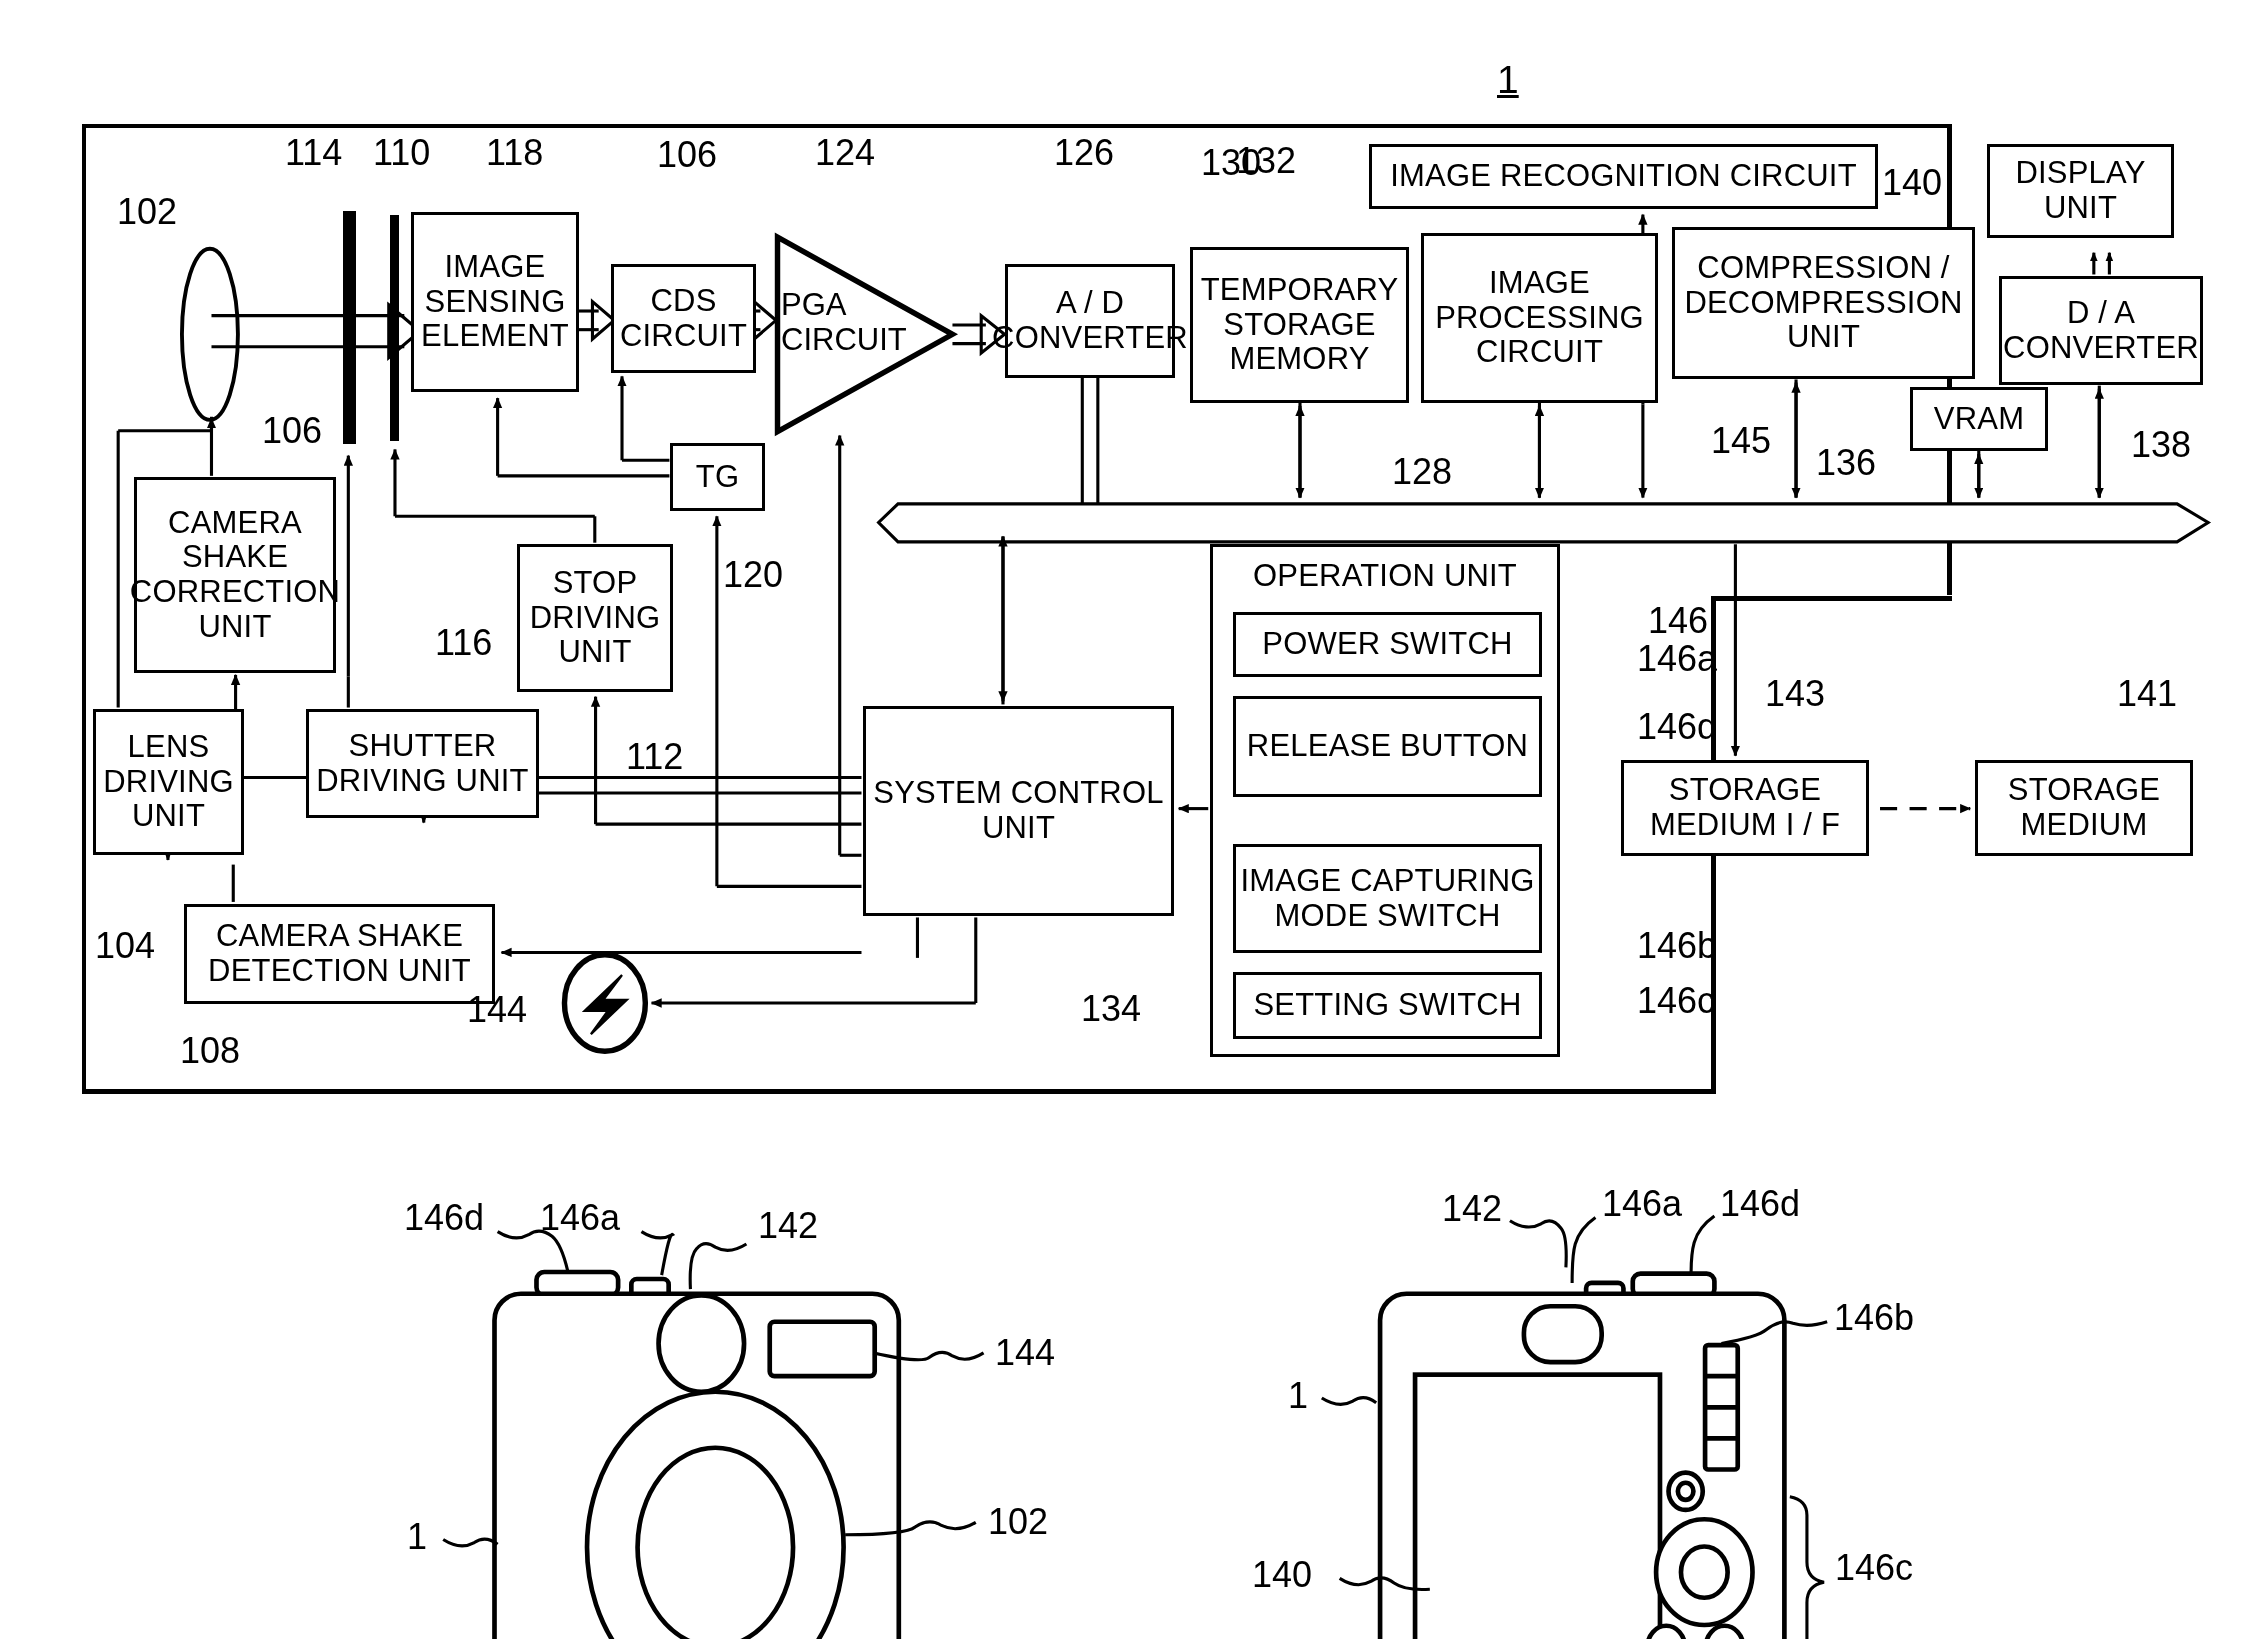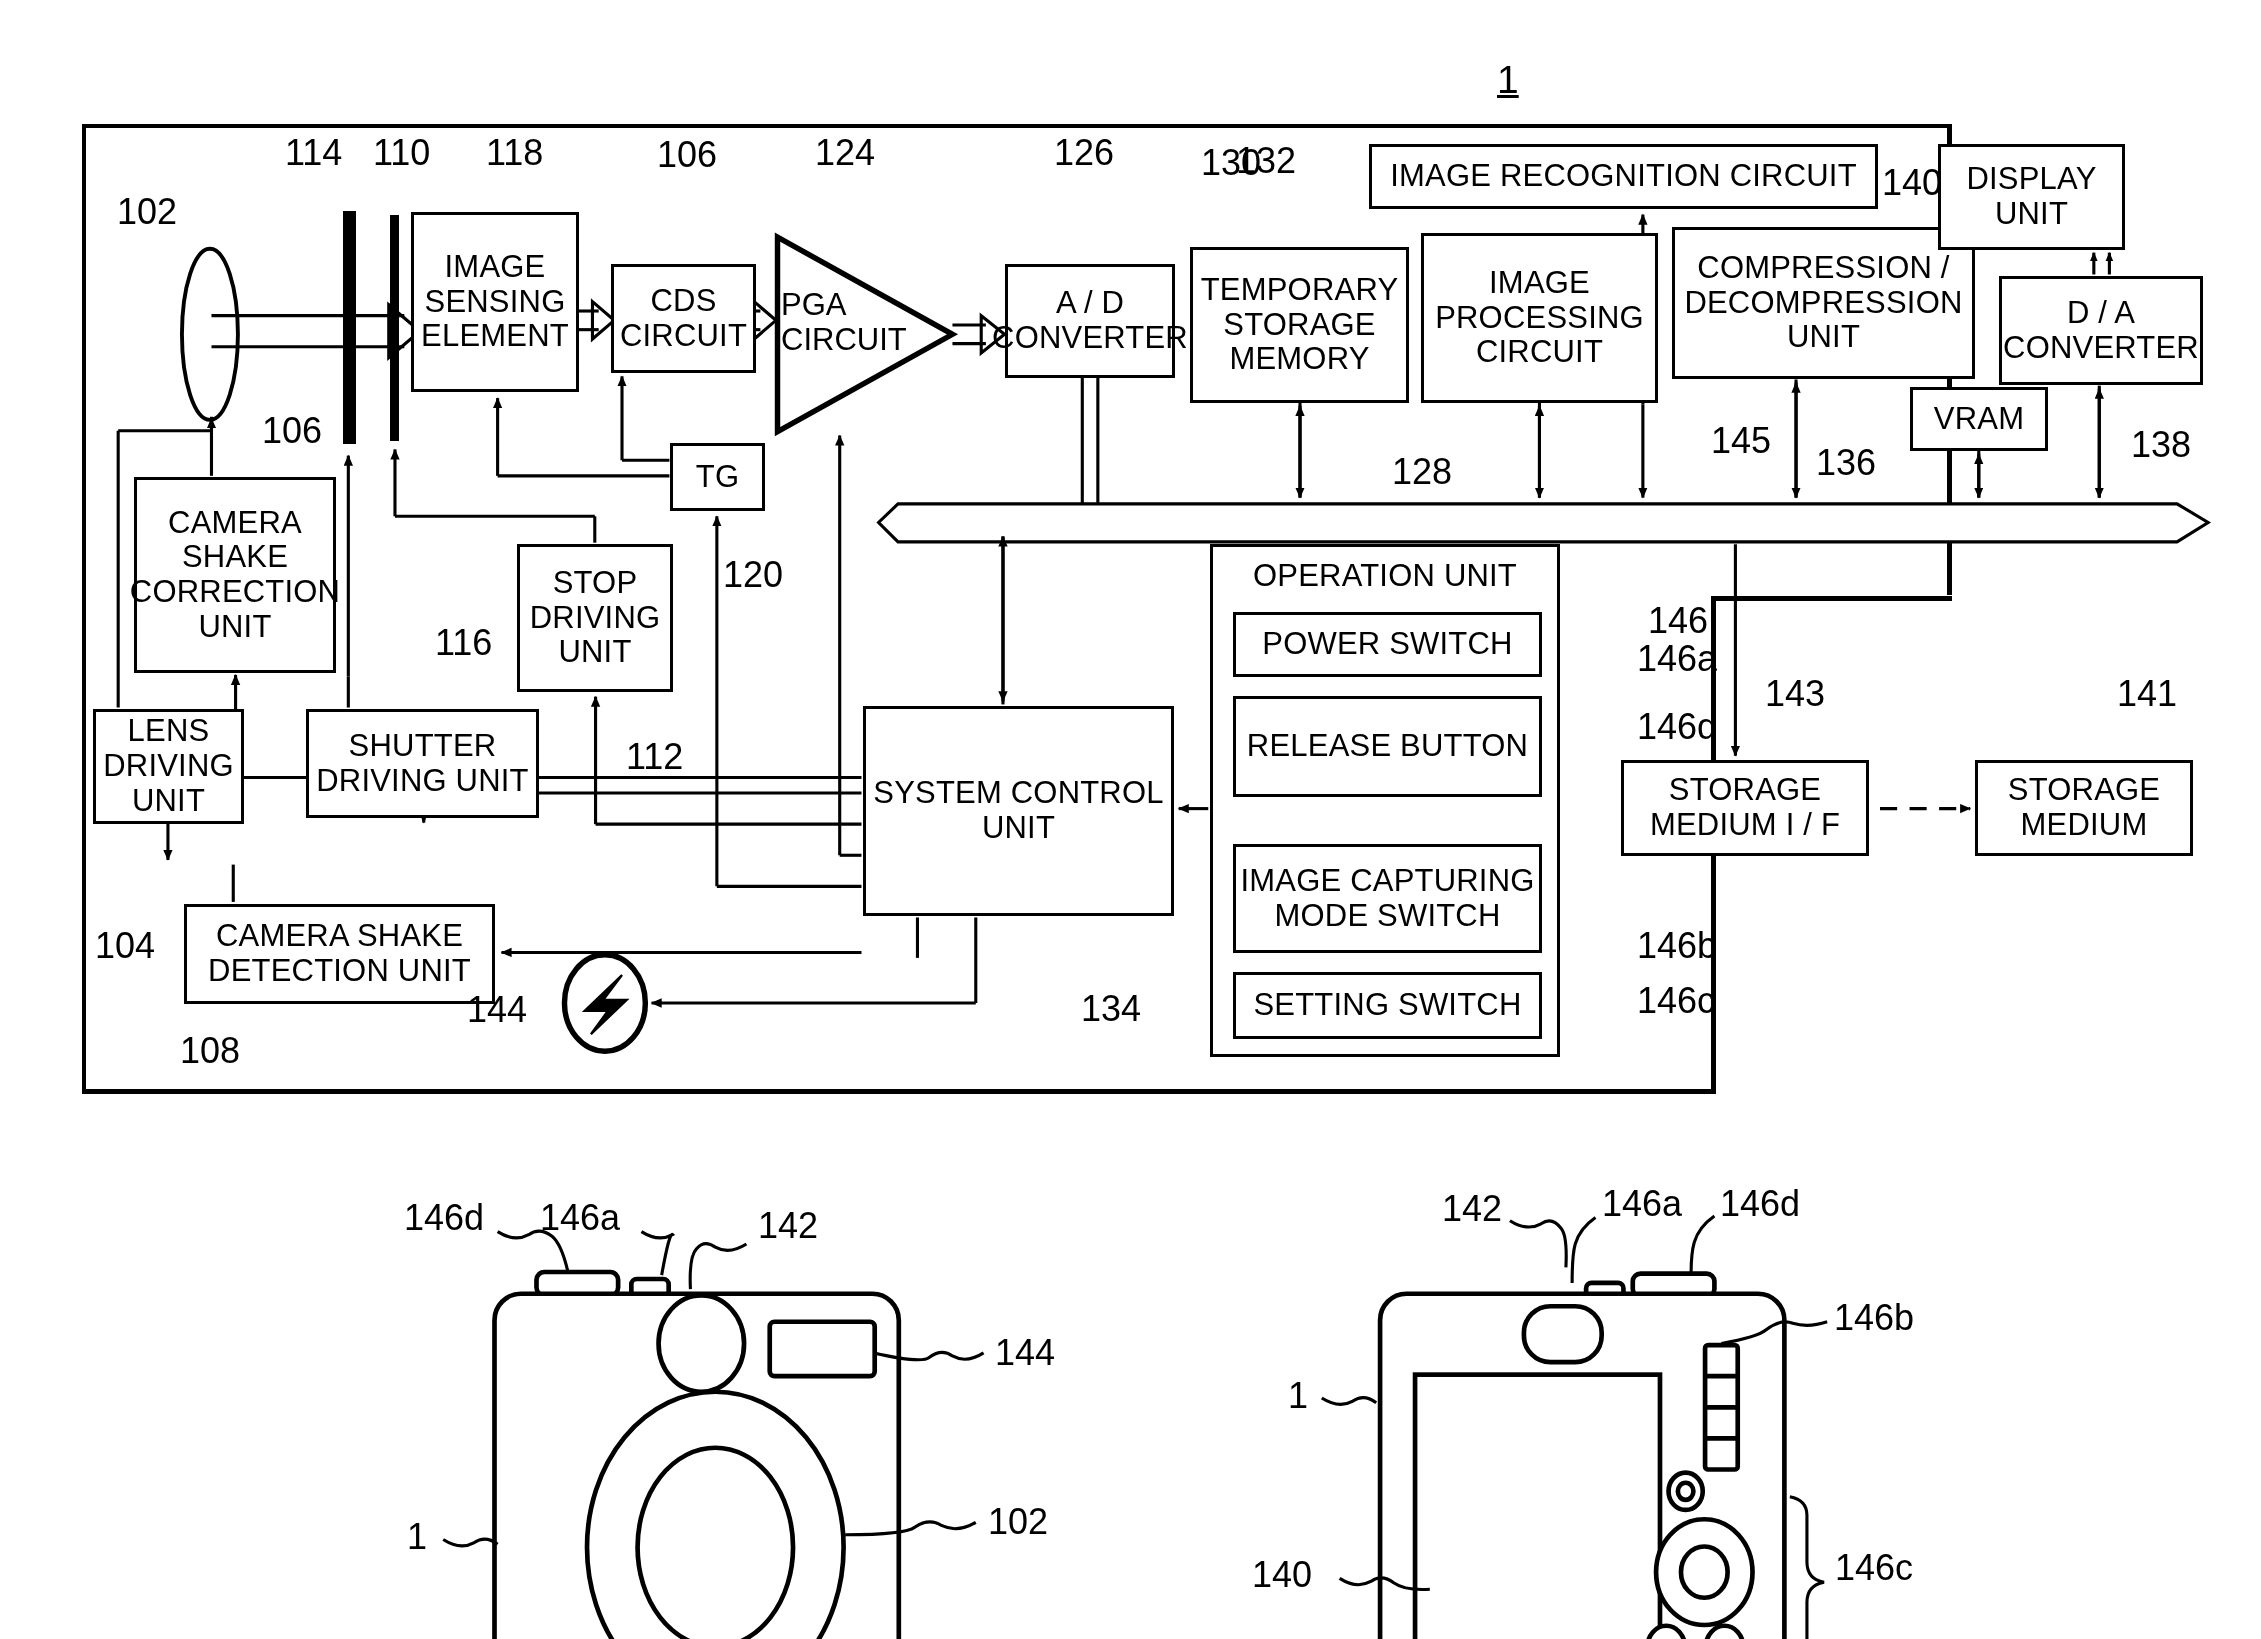--- a/index.html
+++ b/index.html
@@ -121,21 +121,21 @@
   <div class="blk" style="left:1369px;top:144px;width:509px;height:65px;">
     <span>IMAGE RECOGNITION CIRCUIT</span>
   </div>
 
   
   <div class="blk" style="left:1672px;top:227px;width:303px;height:152px;">
     <span>COMPRESSION / DECOMPRESSION UNIT</span>
   </div>
 
   
-  <div class="blk" style="left:1938px;top:144px;width:187px;height:106px;">
+  <div class="blk" style="left:1987px;top:144px;width:187px;height:94px;">
     <span>DISPLAY UNIT</span>
   </div>
 
   
   <div class="blk" style="left:1999px;top:276px;width:204px;height:109px;">
     <span>D / A CONVERTER</span>
   </div>
 
   
   <div class="blk" style="left:1910px;top:387px;width:138px;height:64px;">
@@ -151,21 +151,21 @@
   <div class="blk" style="left:517px;top:544px;width:156px;height:148px;">
     <span>STOP DRIVING UNIT</span>
   </div>
 
   
   <div class="blk" style="left:134px;top:477px;width:202px;height:196px;">
     <span>CAMERA SHAKE CORRECTION UNIT</span>
   </div>
 
   
-  <div class="blk" style="left:93px;top:709px;width:151px;height:115px;">
+  <div class="blk" style="left:93px;top:709px;width:151px;height:146px;">
     <span>LENS DRIVING UNIT</span>
   </div>
 
   
   <div class="blk" style="left:306px;top:709px;width:233px;height:109px;">
     <span>SHUTTER DRIVING UNIT</span>
   </div>
 
   
   <div class="blk" style="left:184px;top:904px;width:311px;height:100px;">

